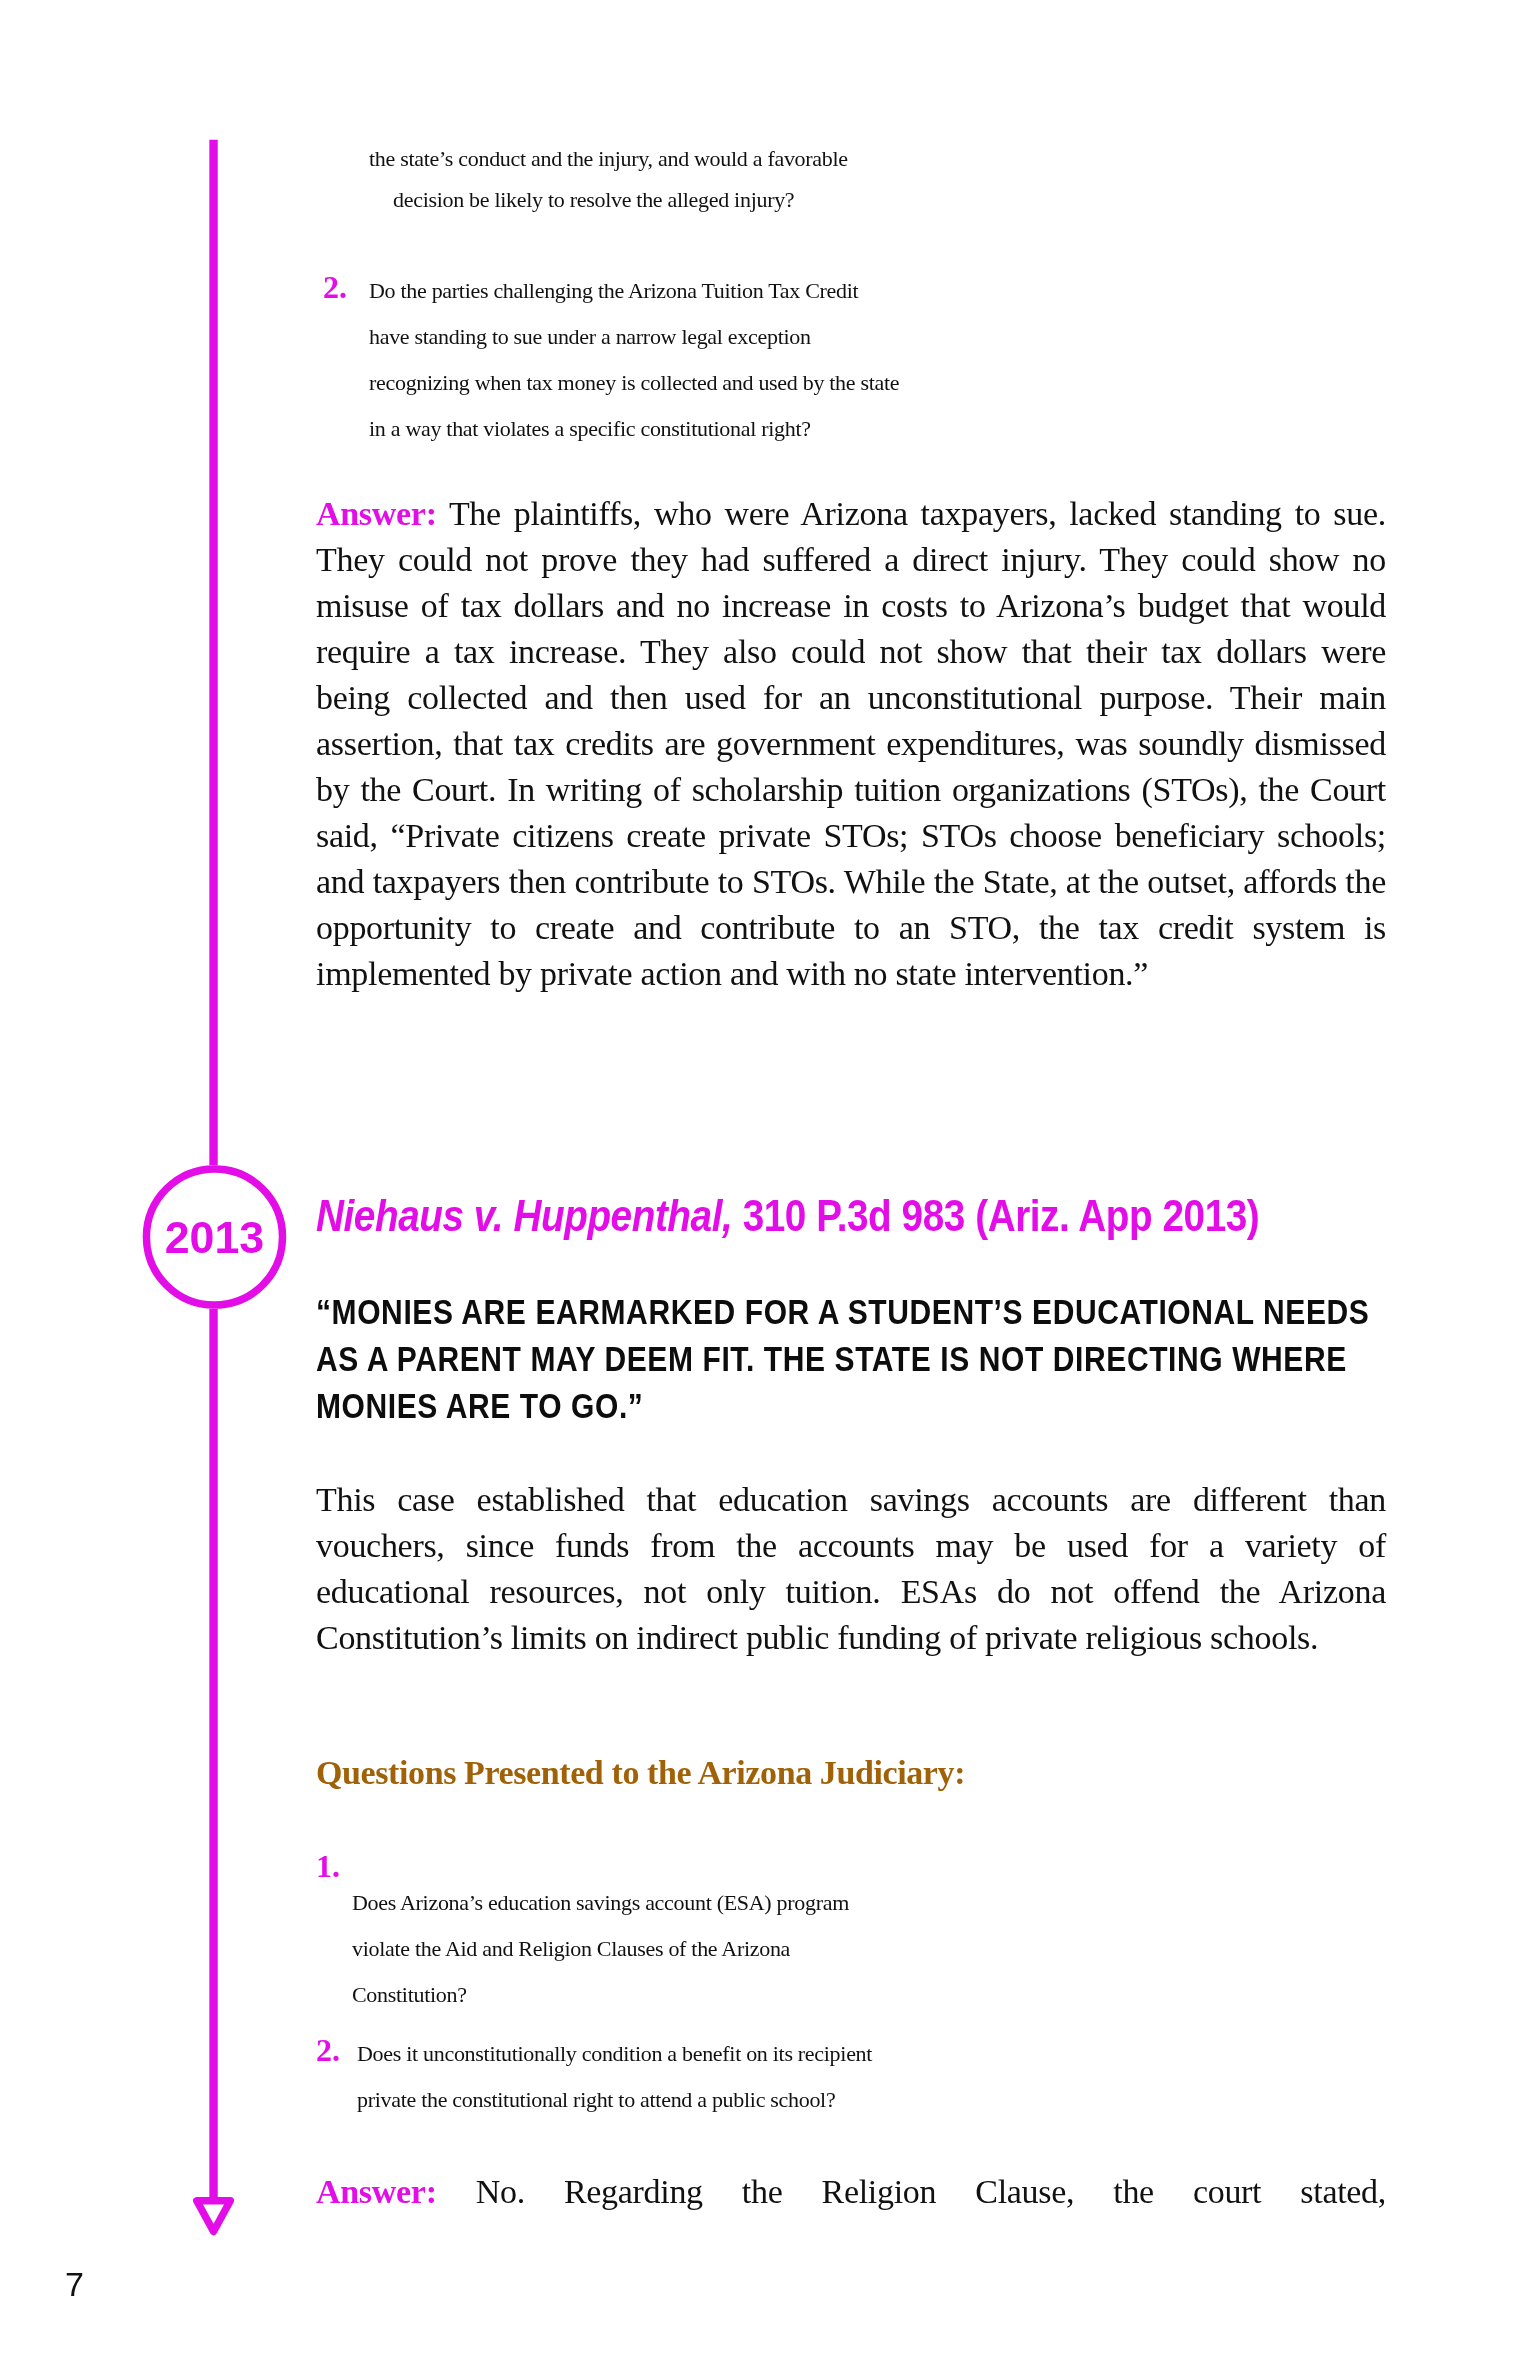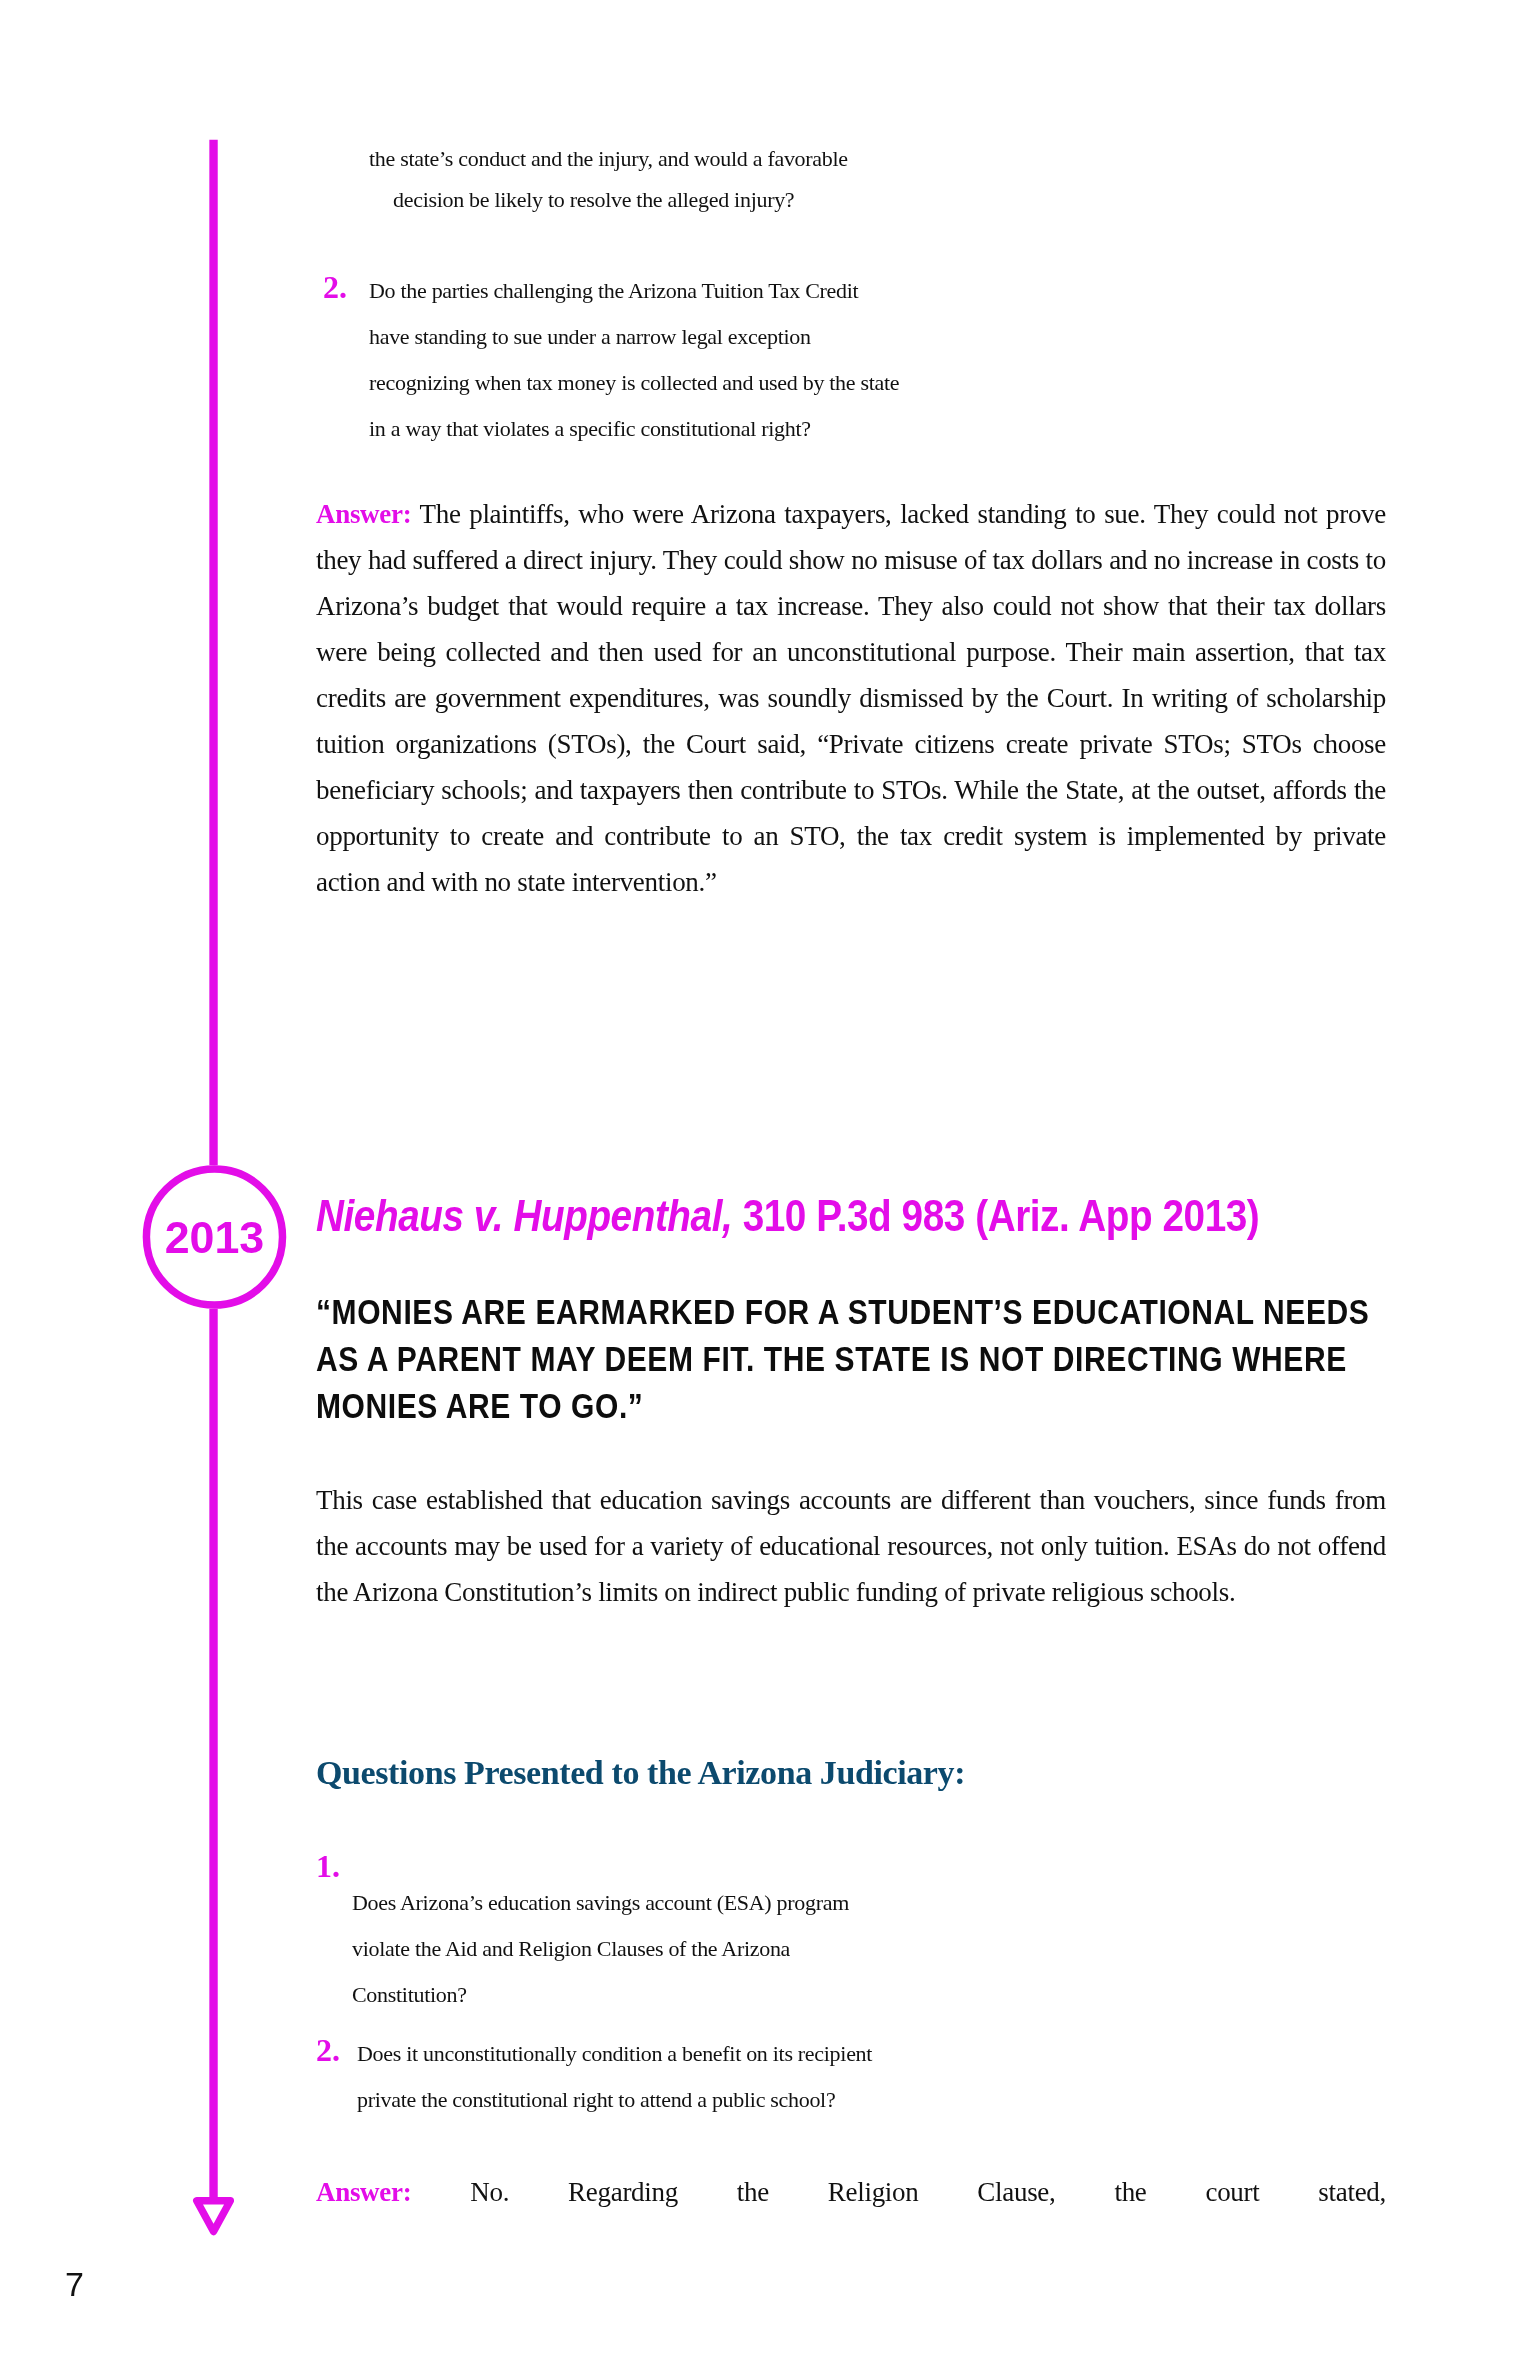--- a/index.html
+++ b/index.html
@@ -3,21 +3,21 @@
 <meta charset="utf-8">
 <style>
   html, body { margin: 0; padding: 0; background: #ffffff; }
   body { width: 1538px; height: 2377px; position: relative; overflow: hidden; color: #111111; }
   .serif { font-family: "Liberation Serif", "DejaVu Serif", serif; }
   .sans { font-family: "Liberation Sans", "DejaVu Sans", sans-serif; }
 
   #timeline { position: absolute; left: 0; top: 0; width: 373px; height: 2377px; }
 
   .block { position: absolute; left: 316px; width: 1070px; }
-  .p { font-size: 27px; line-height: 46px; margin: 0; text-align: justify; text-align-last: left; letter-spacing: -0.3px; }
+  .p { font-size: 34px; line-height: 46px; margin: 0; text-align: justify; text-align-last: left; letter-spacing: -0.3px; }
 
   .numitem { position: absolute; font-size: 22px; line-height: 46px; letter-spacing: -0.3px; }
   .num { position: absolute; font-weight: bold; color: #e30de8; font-size: 32px; }
 
   .lbl { font-weight: bold; color: #e30de8; }
 
   #case-title { position: absolute; left: 316px; top: 1190px; font-size: 45px; font-weight: bold; color: #e30de8; white-space: nowrap; transform: scaleX(0.86); transform-origin: left top; letter-spacing: -0.5px; }
   #case-title i { font-style: italic; }
 
   #quote { position: absolute; left: 316px; top: 1288px; width: 1249px; font-size: 35px; line-height: 47px; font-weight: bold; color: #0d0d0d; transform: scaleX(0.857); transform-origin: left top; text-transform: uppercase; letter-spacing: 0.7px; }
@@ -55,21 +55,21 @@
 </div>
 
 <div id="case-title" class="sans"><i>Niehaus v. Huppenthal,</i><span> 310 P.3d 983 (Ariz. App 2013)</span></div>
 
 <div id="quote" class="sans">“Monies are earmarked for a student’s educational needs as a parent may deem fit. The state is not directing where monies are to go.”</div>
 
 <div class="block" style="top:1477px;">
   <p class="p serif">This case established that education savings accounts are different than vouchers, since funds from the accounts may be used for a variety of educational resources, not only tuition. ESAs do not offend the Arizona Constitution’s limits on indirect public funding of private religious schools.</p>
 </div>
 
-<div class="block serif" style="top:1754px; font-size:34px; font-weight:bold; color:#0c4a6e; letter-spacing:-0.4px;">Questions Presented to the Arizona Judiciary:</div>
+<div class="block serif" style="top:1754px; font-size:34px; font-weight:bold; color:#a16207; letter-spacing:-0.4px;">Questions Presented to the Arizona Judiciary:</div>
 
 <div>
   <span class="num serif" style="left:316px; top:1848px;">1.</span>
   <div class="numitem serif" style="left:352px; top:1846px;margin-top:34px;">
     <div>Does Arizona’s education savings account (ESA) program</div>
     <div>violate the Aid and Religion Clauses of the Arizona</div>
     <div>Constitution?</div>
   </div>
 </div>
 

